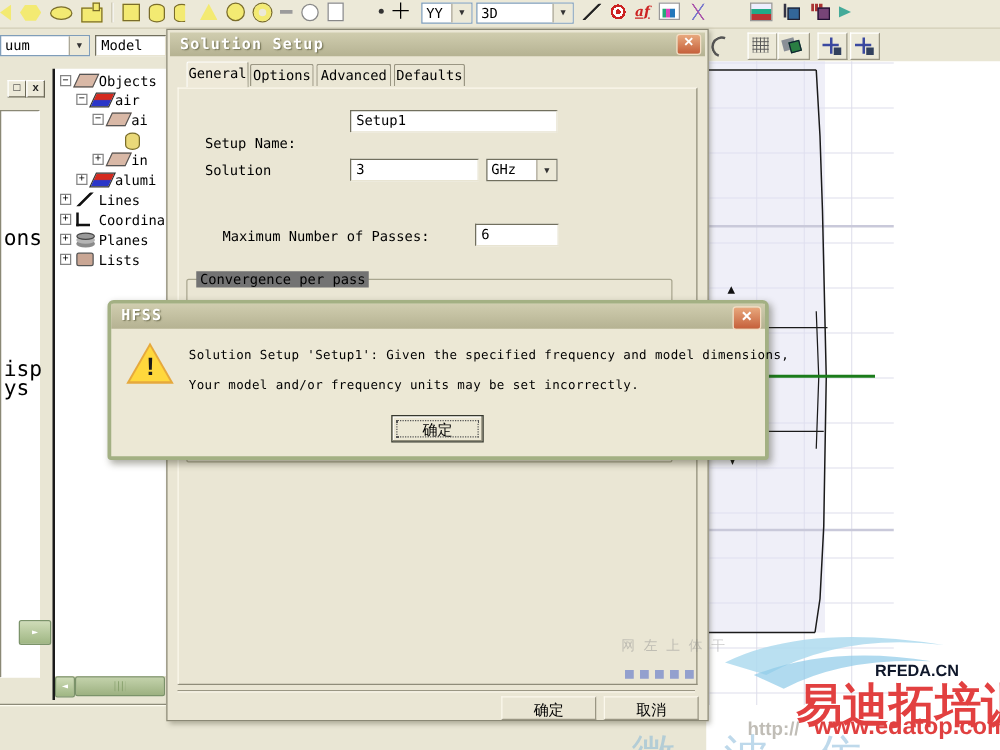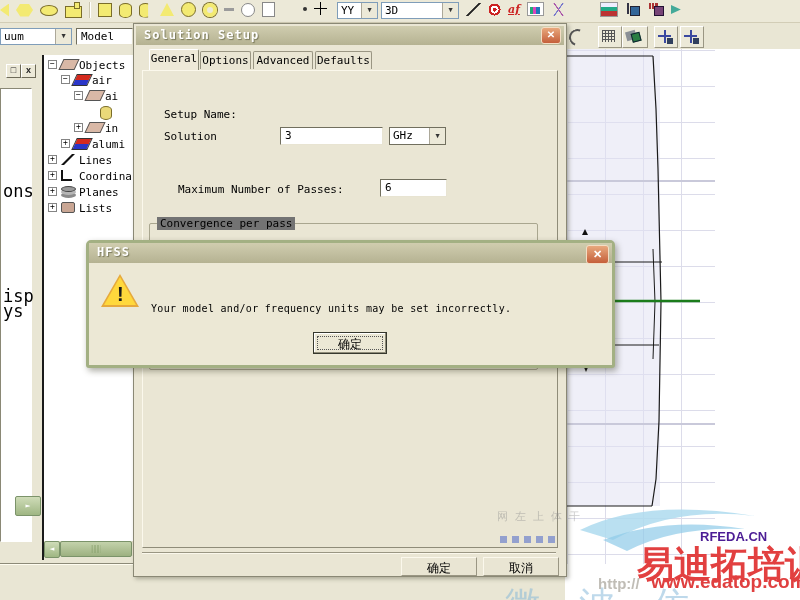--- a/index.html
+++ b/index.html
@@ -314,20 +314,23 @@
     <div class="tab" style="left:119px;top:27px;width:60px;">
       <span>Advanced</span>
     </div>
     <div class="tab" style="left:181px;top:27px;width:57px;">
       <span>Defaults</span>
     </div>
 
     <div class="tabpanel" style="left:8px;top:46px;width:414px;height:476px;"></div>
 
     <span class="lbl" style="left:30px;top:84px;">Setup Name:</span>
+    <div class="field" style="left:146px;top:64px;width:166px;height:18px;">
+      <span>Setup1</span>
+    </div>
 
     <span class="lbl" style="left:30px;top:106px;">Solution</span>
     <div class="field" style="left:146px;top:103px;width:103px;height:18px;">
       <span>3</span>
     </div>
     <div class="combo" style="left:255px;top:103px;width:57px;height:18px;border-color:#716f5e;">
       <span class="cval">GHz</span>
       <span class="carw" style="line-height:16px;">▼</span>
     </div>
 
@@ -353,38 +356,39 @@
     <div class="titlebar" style="left:0;top:0;right:0;height:20px;">
       <span>HFSS</span>
     </div>
     <div class="xbtn" style="right:3px;top:2px;width:21px;height:17px;font-size:11px;line-height:16px;">
       <span>✕</span>
     </div>
     <div>
       <span class="warntri" style="left:12px;top:31px;"></span>
       <span class="warnmark" style="left:28px;top:40px;">!</span>
     </div>
+    <span class="msgline" style="left:62px;top:36px;">Solution Setup 'Setup1': Given the specified frequency and model dimensions,</span>
     <span class="msgline" style="left:62px;top:60px;">Your model and/or frequency units may be set incorrectly.</span>
     <div class="okbtn" style="left:224px;top:89px;width:74px;height:22px;">
       <span class="okfocus"></span>
       <span>确定</span>
     </div>
   </div>
 
   <span class="wm" style="left:497px;top:509px;font-size:11px;letter-spacing:7px;color:rgba(140,140,140,.45);">网左上体干</span>
   <div class="abs" style="left:500px;top:536px;width:60px;height:7px;display:flex;gap:5px;">
     <span style="width:7px;height:7px;background:rgba(60,90,200,.5);"></span>
     <span style="width:7px;height:7px;background:rgba(60,90,200,.5);"></span>
     <span style="width:7px;height:7px;background:rgba(60,90,200,.5);"></span>
     <span style="width:7px;height:7px;background:rgba(60,90,200,.5);"></span>
     <span style="width:7px;height:7px;background:rgba(60,90,200,.5);"></span>
   </div>
   <svg class="abs" style="left:575px;top:496px;" width="190" height="60">
     <path d="M5,34 Q70,2 180,20 Q100,10 38,44 Z" fill="#aedbef" opacity="0.85"></path>
     <path d="M28,44 Q90,20 170,33 Q100,30 52,55 Z" fill="#8ecbe8" opacity="0.7"></path>
   </svg>
-  <span class="wm" style="left:700px;top:529px;font-size:13px;font-weight:bold;color:#4c1d95;">RFEDA.CN</span>
+  <span class="wm" style="left:700px;top:529px;font-size:13px;font-weight:bold;color:#0f172a;">RFEDA.CN</span>
   <span class="wm" style="left:505px;top:552px;font-size:36px;letter-spacing:14px;color:rgba(125,180,215,.5);margin-top:29px;">微 波 仿</span>
   <span class="wm" style="left:637px;top:540px;font-size:37px;font-weight:bold;color:rgba(224,48,48,.92);">易迪拓培训</span>
   <span class="wm" style="left:598px;top:575px;font-size:15px;font-weight:bold;color:#c0bdb6;">http://</span>
   <span class="wm" style="left:651px;top:571px;font-size:19px;font-weight:bold;color:#e04040;">www.edatop.com</span>
 
 </div>
 
 </body></html>

